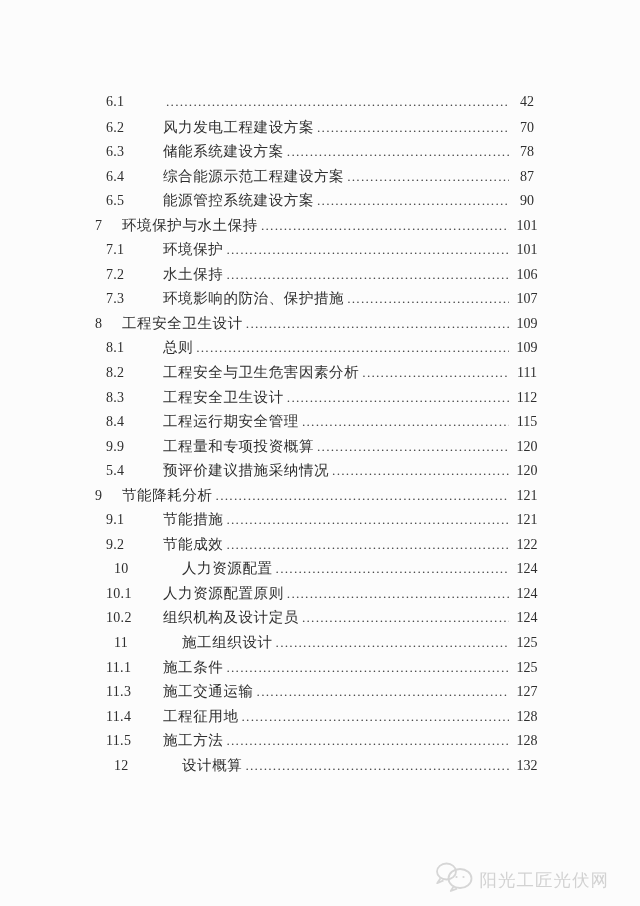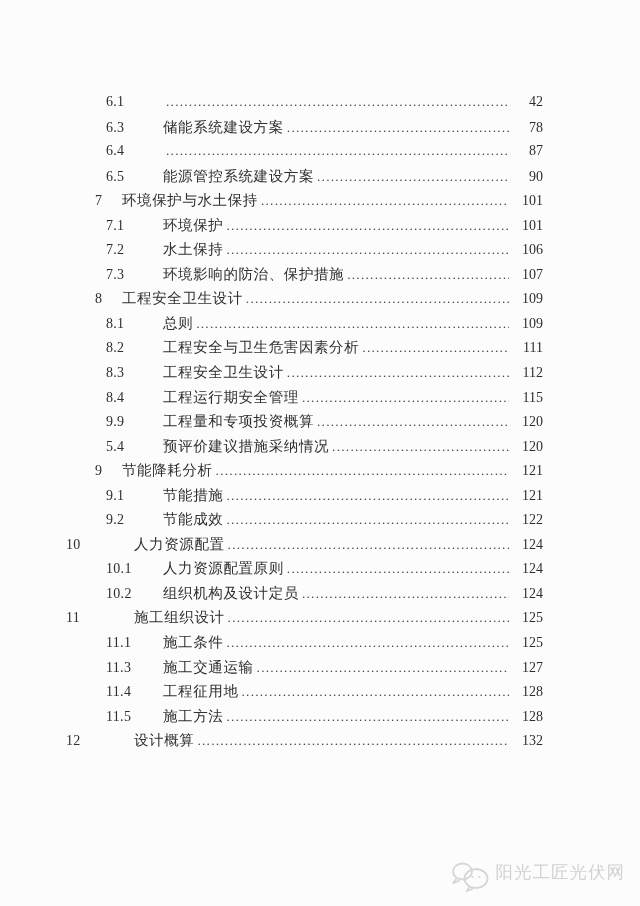--- a/index.html
+++ b/index.html
@@ -35,21 +35,21 @@
   }
   .row .num {
     flex: none;
     font-size: 14px;
     letter-spacing: 0.3px;
   }
   .row.sub            { padding-left: 106px; }
   .row.sub .num       { width: 57px; }
   .row.chapter-inline { padding-left: 95px; }
   .row.chapter-inline .num { width: 27px; }
-  .row.chapter-tab    { padding-left: 66px; }
+  .row.chapter-tab    { padding-left: 114px; }
   .row.chapter-tab .num { width: 68px; }
   .row .title {
     flex: none;
     font-size: 14.5px;
     letter-spacing: 0.6px;
   }
   .row .dots {
     flex: 1;
     overflow: hidden;
     white-space: nowrap;
@@ -57,29 +57,29 @@
     color: #474747;
     font-size: 13.5px;
   }
   .row .dots::after {
     content: "..................................................................................................................................................................";
     letter-spacing: 1.2px;
   }
   .row .pg {
     flex: none;
     width: 32px;
-    text-align: right;
+    text-align: center;
     font-size: 14px;
   }
   .watermark {
     position: absolute;
-    right: 15px;
+    right: 31px;
     bottom: 14px;
     display: flex;
-    align-items: flex-start;
+    align-items: flex-end;
     gap: 5px;
   }
   .watermark .wm-text {
     font-family: "Liberation Sans", "DejaVu Sans", sans-serif;
     font-size: 17.5px;
     letter-spacing: 1px;
     color: #d2d2d2;
   }
   .wm-icon { flex: none; }
 </style>
@@ -88,27 +88,34 @@
 
 <div class="page">
 
   <div class="toc" id="toc">
       <div class="row sub">
         <span class="num">6.1</span>
         <span class="dots"></span>
         <span class="pg">42</span>
       </div>
       <div class="row sub">
+        <span class="num">6.2</span>
+        <span class="title">风力发电工程建设方案</span>
+        <span class="dots"></span>
+        <span class="pg">70</span>
+      </div>
+      <div class="row sub">
         <span class="num">6.3</span>
         <span class="title">储能系统建设方案</span>
         <span class="dots"></span>
         <span class="pg">78</span>
       </div>
       <div class="row sub">
         <span class="num">6.4</span>
+        <span class="title">综合能源示范工程建设方案</span>
         <span class="dots"></span>
         <span class="pg">87</span>
       </div>
       <div class="row sub">
         <span class="num">6.5</span>
         <span class="title">能源管控系统建设方案</span>
         <span class="dots"></span>
         <span class="pg">90</span>
       </div>
       <div class="row chapter-inline">

